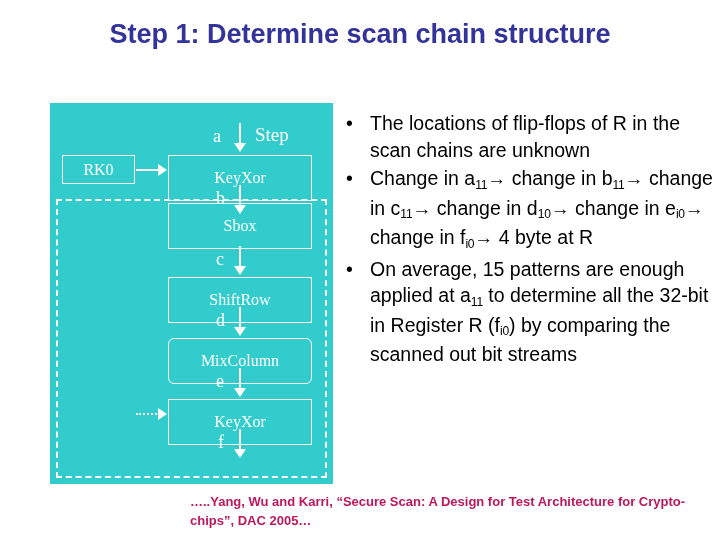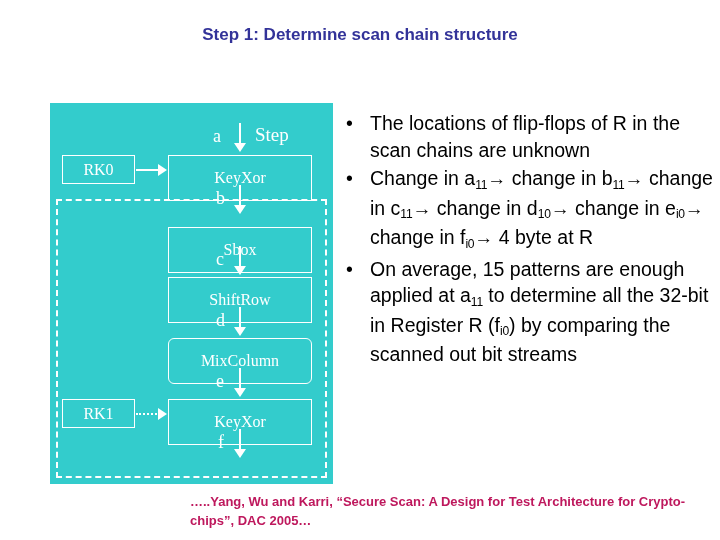--- a/index.html
+++ b/index.html
@@ -12,21 +12,21 @@
   #slide { position: relative; width: 720px; height: 540px; background: #ffffff; }
 
   
   .title {
     position: absolute;
     left: 60px; top: 18px; width: 600px;
     text-align: center;
     color: #333399;
     font-family: "Liberation Sans", sans-serif;
     font-weight: bold;
-    font-size: 17px;
+    font-size: 27px;
     line-height: 33px;
     letter-spacing: 0px;
   }
 
   
   .panel {
     position: absolute;
     left: 50px; top: 103px;
     width: 283px; height: 381px;
     background: #33CCCC;
@@ -45,21 +45,21 @@
     font-size: 16px;
     line-height: 1;
     display: flex;
     align-items: center;
     justify-content: center;
     background: transparent;
   }
   
   .col { left: 118px; width: 144px; height: 46px; }
   .b-keyxor1  { top: 52px; }
-  .b-sbox     { top: 124px; }
+  .b-sbox     { top: 100px; }
   .b-shiftrow { top: 174px; }
   .b-mixcol   { top: 235px; border-radius: 6px; }
   .b-keyxor2  { top: 296px; }
   .b-register { top: 357px; }
   
   .rk { left: 12px; width: 73px; height: 29px; }
   .b-rk0 { top: 52px; }
   .b-rk1 { top: 296px; }
 
   
@@ -208,21 +208,20 @@
     <div class="vline a-d"></div>
     <div class="vhead h-d"></div>
     <div class="edge-label l-d">d</div>
 
     <div class="dgbox col b-mixcol">MixColumn</div>
 
     <div class="vline a-e"></div>
     <div class="vhead h-e"></div>
     <div class="edge-label l-e">e</div>
 
-    <div class="dgbox rk b-rk1">RK1</div>
     <div class="hline dotted hl-rk1"></div>
     <div class="hhead hh-rk1"></div>
     <div class="dgbox col b-keyxor2">KeyXor</div>
 
     <div class="vline a-f"></div>
     <div class="vhead h-f"></div>
     <div class="edge-label l-f">f</div>
 
   </div>
 

